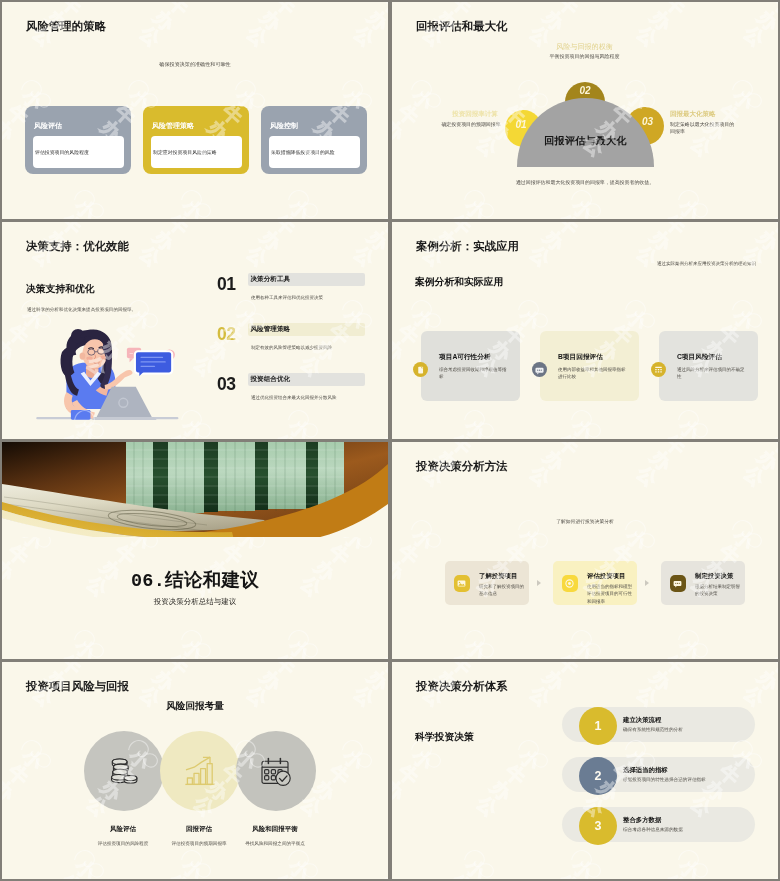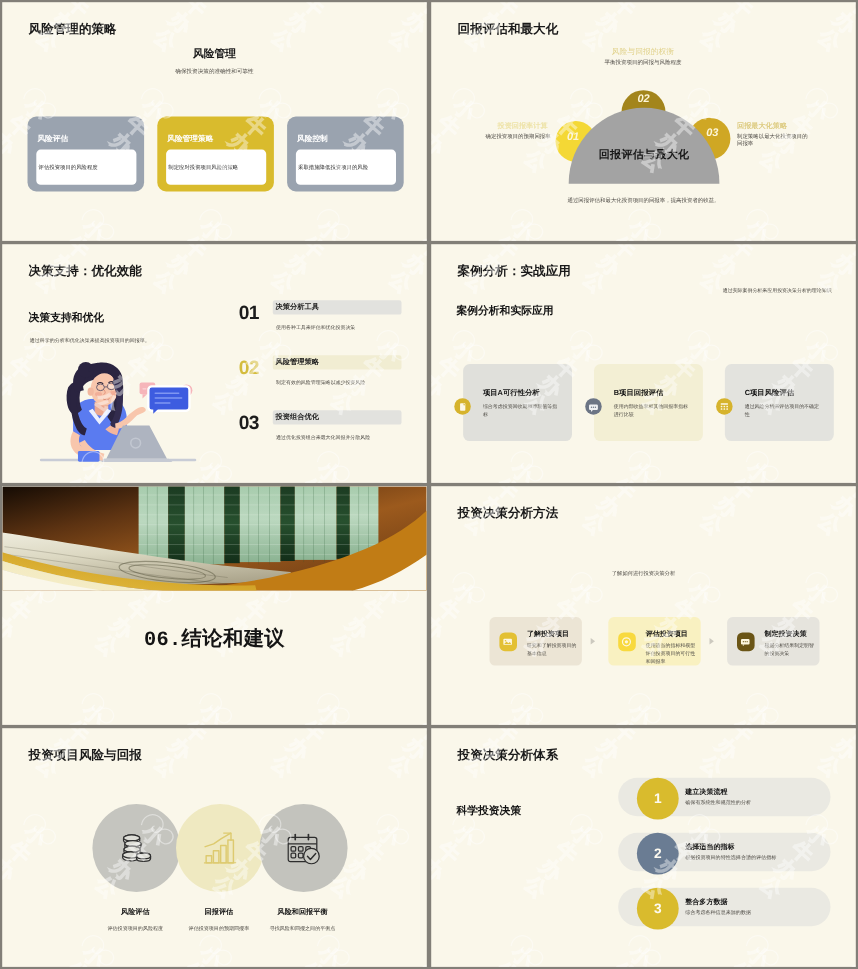--- a/index.html
+++ b/index.html
@@ -297,21 +297,20 @@
           <g transform="translate(400,212) rotate(42)">
             <path d="M4 20 C0 14 2 6 9 4 C15 2.4 20 6 20 11.5 C20 15 17.6 17.4 15 17 C12.6 16.6 11.8 14 13.4 12.6 M20 11.5 C22 7 27 5 31 7.4 C35 10 35 16 31 18.4 C27.6 20.4 23 19.6 21 16" transform="translate(-18,-26)"></path>
             <text x="0" y="0" text-anchor="middle">小</text>
             <text x="0" y="21" text-anchor="middle">牛</text>
             <text x="0" y="42" text-anchor="middle">办</text>
             <text x="0" y="63" text-anchor="middle">公</text>
           </g>
         </svg>
       </div>
   <div class="hdr">风险管理的策略</div>
-  <div class="s1-sub">风险管理</div>
   <div class="s1-subd">确保投资决策的准确性和可靠性</div>
   <div class="s1card c1">
     <div class="s1ct">风险评估</div>
     <div class="s1cb">
           <span>评估投资项目的风险程度</span>
         </div>
   </div>
   <div class="s1card c2">
     <div class="s1ct">风险管理策略</div>
     <div class="s1cb">
@@ -1075,20 +1074,21 @@
     </g>
     <path d="M140 95 C210 93 280 78 330 57 C356 46 373 34 386 22 L386 95 Z" fill="#c17c15"></path>
     <path d="M0 62 C60 80 150 94 240 92 C300 90 350 76 386 56 L386 95 L0 95 Z" fill="none"></path>
     <path d="M0 60 C60 78 140 92 230 90 L232 98 C140 100 60 86 0 68 Z" fill="url(#gold1)"></path>
     <path d="M0 68 C60 86 140 100 232 98 L234 105 C140 107 60 94 0 76 Z" fill="url(#gold2)"></path>
     <path d="M0 76 C70 96 170 108 260 104 C320 100 352 86 386 62 L386 95 L0 95 Z" fill="#faf7ea"></path>
     </g>
   </svg>
   </div>
   <div class="s5-title">06.结论和建议</div>
+  <div class="s5-sub">投资决策分析总结与建议</div>
   <div class="wm">
         <svg width="386" height="217">
           <g transform="translate(-81,-118) rotate(42)">
             <path d="M4 20 C0 14 2 6 9 4 C15 2.4 20 6 20 11.5 C20 15 17.6 17.4 15 17 C12.6 16.6 11.8 14 13.4 12.6 M20 11.5 C22 7 27 5 31 7.4 C35 10 35 16 31 18.4 C27.6 20.4 23 19.6 21 16" transform="translate(-18,-26)"></path>
             <text x="0" y="0" text-anchor="middle">小</text>
             <text x="0" y="21" text-anchor="middle">牛</text>
             <text x="0" y="42" text-anchor="middle">办</text>
             <text x="0" y="63" text-anchor="middle">公</text>
           </g>
           <g transform="translate(26,-118) rotate(42)">
@@ -1466,20 +1466,21 @@
             <text x="0" y="21" text-anchor="middle">牛</text>
             <text x="0" y="42" text-anchor="middle">办</text>
             <text x="0" y="63" text-anchor="middle">公</text>
           </g>
         </svg>
       </div>
 </div>
 
 <div class="slide s7">
   <div class="hdr">投资项目风险与回报</div>
+  <div class="s7-sub">风险回报考量</div>
   <div class="s7c q1">
     <svg viewBox="0 0 30 30" width="30" height="30">
       <g fill="#ddddd6" stroke="#2e2e2e" stroke-width="1.2" stroke-linejoin="round">
         <path d="M2.4 5 a7.6 2.9 0 0 1 15.2 0 v2.6 a7.6 2.9 0 0 1 -15.2 0 z"></path>
         <ellipse cx="10" cy="5" rx="7.6" ry="2.9"></ellipse>
         <path d="M3.6 10.3 a7.6 2.9 0 0 1 15.2 0 v2.6 a7.6 2.9 0 0 1 -15.2 0 z"></path>
         <ellipse cx="11.2" cy="10.3" rx="7.6" ry="2.9"></ellipse>
         <path d="M2.8 15.6 a7.6 2.9 0 0 1 15.2 0 v2.6 a7.6 2.9 0 0 1 -15.2 0 z"></path>
         <ellipse cx="10.4" cy="15.6" rx="7.6" ry="2.9"></ellipse>
         <path d="M1.6 21 a7.6 2.9 0 0 1 15.2 0 v2.6 a7.6 2.9 0 0 1 -15.2 0 z"></path>

